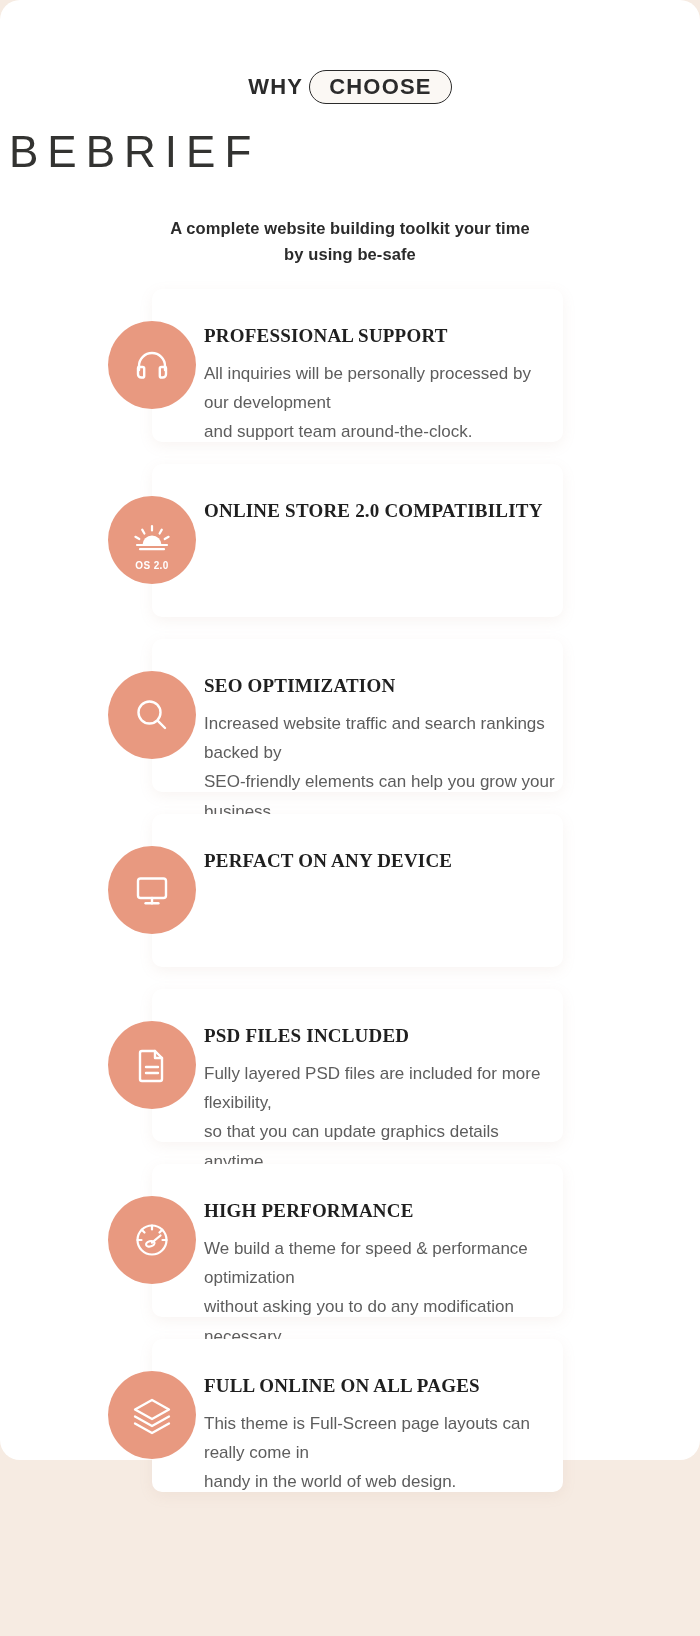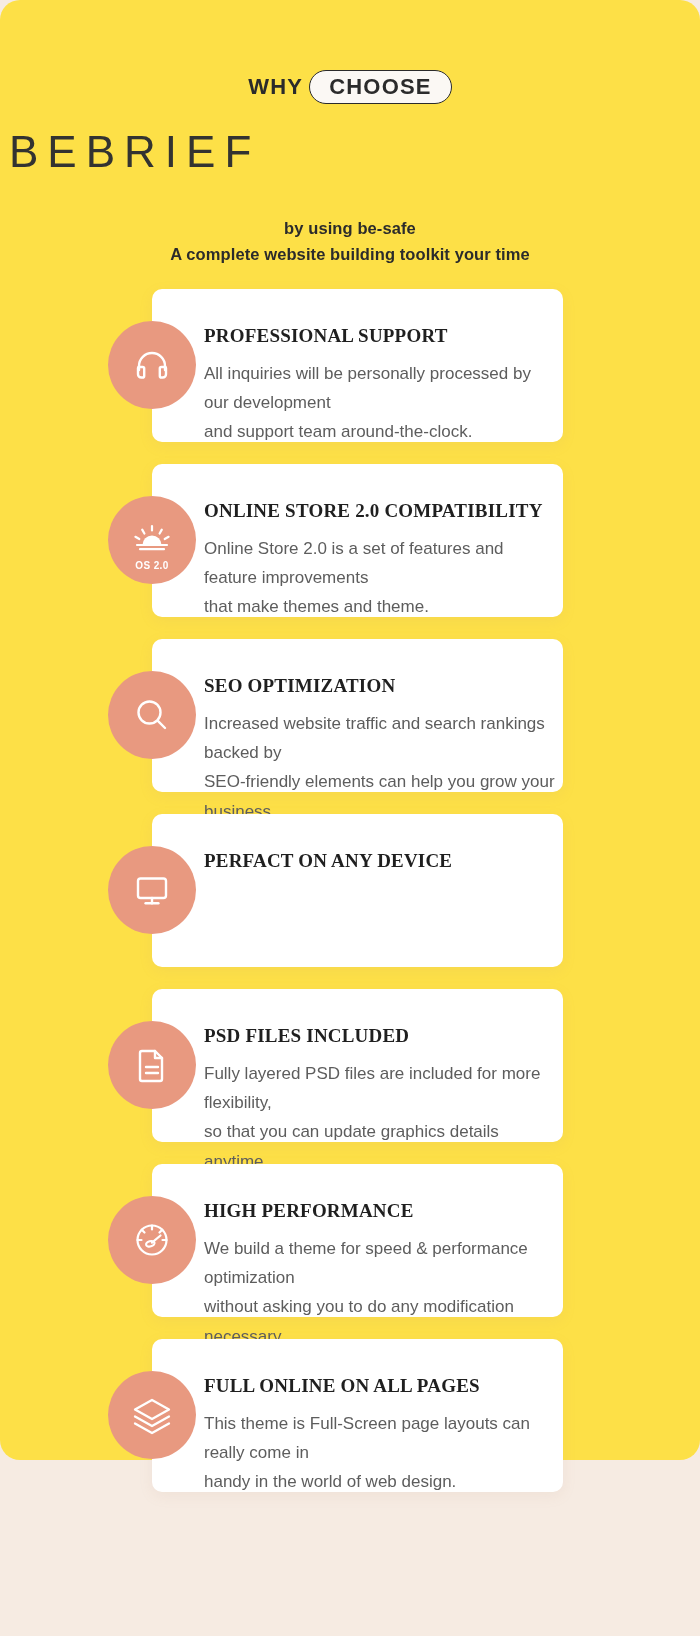--- a/index.html
+++ b/index.html
@@ -9,21 +9,21 @@
     height: 1636px;
     background: #f6ebe2;
     font-family: "Liberation Sans", sans-serif;
     overflow: hidden;
   }
 
   .page {
     position: relative;
     width: 700px;
     height: 1460px;
-    background: #fde047;
+    background: #ffffff;
     border-radius: 20px;
   }
 
   
   .eyebrow {
     position: absolute;
     top: 70px;
     left: 0;
     width: 700px;
     display: flex;
@@ -158,22 +158,22 @@
 <div class="page">
 
   <div class="eyebrow">
     <div class="eyebrow-why">WHY</div>
     <div class="eyebrow-pill">CHOOSE</div>
   </div>
 
   <div class="brand">BEBRIEF</div>
 
   <div class="subtitle">
+    <span>A complete website building toolkit your time</span>
     <span>by using be-safe</span>
-    <span>A complete website building toolkit your time</span>
   </div>
 
   <div class="cards">
 
     <div class="card">
       <div class="card-icon">
         <svg width="44" height="44" viewBox="0 0 44 44" fill="none" stroke="#ffffff" stroke-width="2.4" stroke-linecap="round" stroke-linejoin="round">
           <path d="M9 27v-4a13 13 0 0 1 26 0v4"></path>
           <path d="M9 24h3.6a1.6 1.6 0 0 1 1.6 1.6v7.3a1.6 1.6 0 0 1-1.6 1.6h-1.4A3.2 3.2 0 0 1 8 31.3V25a1 1 0 0 1 1-1z"></path>
           <path d="M35 24h-3.6a1.6 1.6 0 0 0-1.6 1.6v7.3a1.6 1.6 0 0 0 1.6 1.6h1.4a3.2 3.2 0 0 0 3.2-3.2V25a1 1 0 0 0-1-1z"></path>
@@ -197,24 +197,20 @@
           <path d="M9.4 22.8l3.9 2.2"></path>
           <path d="M42.6 22.8l-3.9 2.2"></path>
           <path d="M16.5 31a9.5 9.5 0 0 1 19 0z" fill="#ffffff" stroke="none"></path>
           <path d="M11 31h30"></path>
           <path d="M14 35.2h24"></path>
         </svg>
         <div class="os-label">OS 2.0</div>
       </div>
       <div class="card-body">
         <div class="card-title">ONLINE STORE 2.0 COMPATIBILITY</div>
-        <div class="card-desc">
-          <span>Online Store 2.0 is a set of features and feature improvements</span>
-          <span>that make themes and theme.</span>
-        </div>
       </div>
     </div>
 
     <div class="card">
       <div class="card-icon">
         <svg width="44" height="44" viewBox="0 0 44 44" fill="none" stroke="#ffffff" stroke-width="2.4" stroke-linecap="round">
           <circle cx="19.5" cy="19.5" r="11"></circle>
           <path d="M27.6 27.6L35 35"></path>
         </svg>
       </div>

